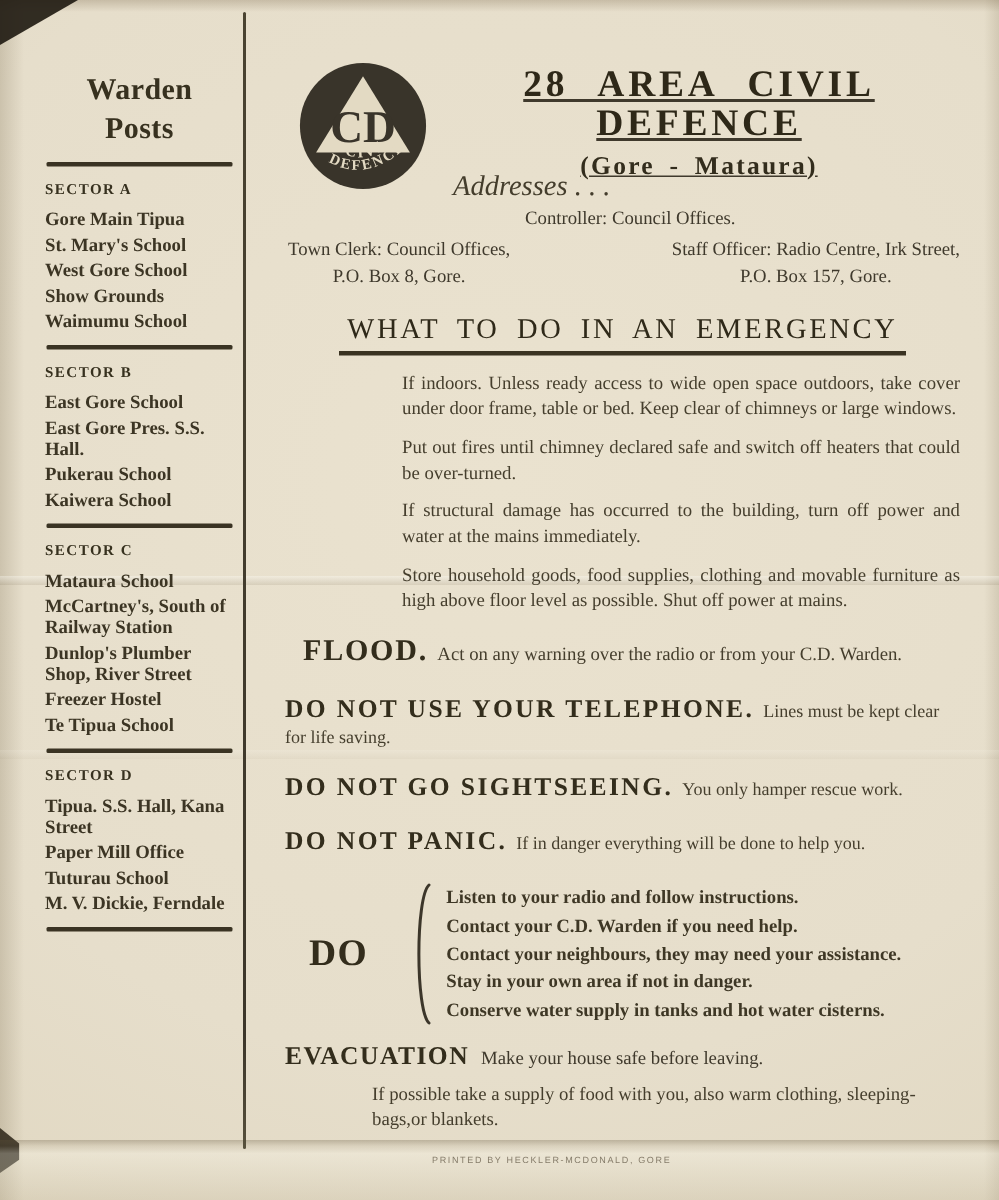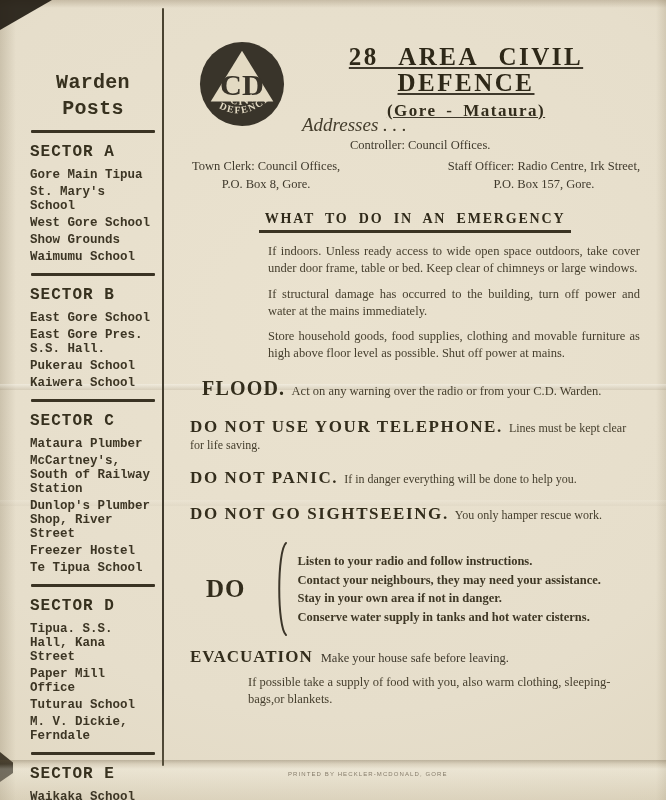--- a/index.html
+++ b/index.html
@@ -17,50 +17,50 @@
   .crease-low{top:500px;opacity:.5;background:linear-gradient(180deg,rgba(255,255,250,.25),rgba(90,75,50,.08));}
   .paper-bottom-edge{position:absolute;left:0;right:0;top:760px;height:40px;pointer-events:none;
        background:linear-gradient(180deg,rgba(95,80,55,.30) 0,rgba(95,80,55,.08) 4px,rgba(255,255,245,.25) 9px,rgba(205,195,170,.35) 100%);}
   .corner-tl{position:absolute;left:0;top:0;width:52px;height:30px;background:#221c13;
        clip-path:polygon(0 0,100% 0,0 100%);opacity:.92;}
   .corner-bl{position:absolute;left:0;top:752px;width:13px;height:30px;background:#2a2316;
        clip-path:polygon(0 0,100% 35%,100% 70%,0 100%);opacity:.85;}
 
   
   .sheet{position:relative;display:flex;height:100%;}
-  .sidebar{width:126px;margin:70px 0 0 30px;flex:none;font-family:Liberation Mono, monospace;}
+  .sidebar{width:126px;margin:48px 0 0 30px;flex:none;}
   .divider{position:absolute;left:162px;top:8px;width:2px;height:758px;
        background:linear-gradient(180deg,#4a4331 0,#3c362a 90%,#57503c 100%);border-radius:2px;}
   .main{flex:1;margin:38px 26px 0 34px;min-width:0;}
 
   
   .sb-title{font-size:20px;font-weight:700;text-align:center;line-height:1.28;
        white-space:pre-line;color:#37311f;letter-spacing:.3px;margin-bottom:7px;}
   .sb-rule{height:3px;background:#3a3323;margin:9px 1px 10px;border-radius:1px;}
   .sb-sector{margin:0;}
-  .sb-sector-name{font-size:16px;font-weight:700;letter-spacing:1px;color:#37311f;margin:0 0 7px;}
+  .sb-sector-name{font-size:10px;font-weight:700;letter-spacing:1px;color:#37311f;margin:0 0 7px;}
   .sb-post{font-size:12.5px;font-weight:700;line-height:1.12;color:#3c3524;margin:0 0 3px;}
 
   
   .hdr-row{display:flex;align-items:flex-start;text-decoration:underline;}
   .logo{flex:none;width:88px;height:88px;margin:2px 6px 0 8px;}
   .hdr-titles{flex:1;text-align:center;padding-top:6px;}
   .hdr-title{font-size:25px;font-weight:700;letter-spacing:2.5px;word-spacing:12px;
        color:#2e2818;line-height:1.05;}
   .hdr-sub{font-size:17px;font-weight:700;letter-spacing:1.5px;word-spacing:4px;color:#332d1d;margin-top:4px;text-align:center;}
   .addresses{font-style:italic;font-size:19px;margin:-14px 0 0 112px;color:#443d2c;}
   .controller{font-size:12.5px;margin:2px 0 0 160px;}
   .contacts{display:flex;justify-content:space-between;margin-top:4px;}
   .contact{font-size:12.5px;line-height:1.45;text-align:center;white-space:pre-line;}
   .contact.left{margin-left:2px;}
   .contact.right{margin-right:0;}
 
   
   .emergency-heading-wrap{text-align:center;margin:16px 0 10px;}
-  .emergency-heading{display:inline-block;font-size:14px;font-weight:700;letter-spacing:1.8px;
+  .emergency-heading{display:inline-block;font-size:19px;font-weight:400;letter-spacing:1.8px;
        word-spacing:5px;color:#2f2919;border-bottom:3px solid #3a3322;padding:0 6px 3px;}
   .para{font-size:12.5px;line-height:1.34;text-align:justify;color:#453e2d;margin:0 0 9px;}
   .hang{margin-left:78px;text-indent:-66px;}
   .ind{margin-left:78px;}
   .label-lg{font-size:18px;font-weight:700;letter-spacing:1.2px;color:#332d1c;text-indent:0;}
   .flood-label{font-size:20px;}
   .donot{margin:14px 0 0;font-size:12px;color:#453e2d;}
   .donot .label-lg{font-size:17px;letter-spacing:1.6px;}
   .donot-line{line-height:1.3;}
 
@@ -109,44 +109,37 @@
         <div class="sb-sector-name">SECTOR B</div>
         <div class="sb-post">East Gore School</div>
         <div class="sb-post">East Gore Pres. S.S. Hall.</div>
         <div class="sb-post">Pukerau School</div>
         <div class="sb-post">Kaiwera School</div>
       </div>
       <div class="sb-rule"></div>
 
       <div class="sb-sector">
         <div class="sb-sector-name">SECTOR C</div>
-        <div class="sb-post">Mataura Plumber</div>
+        <div class="sb-post">Mataura School</div>
         <div class="sb-post">McCartney's, South of Railway Station</div>
         <div class="sb-post">Dunlop's Plumber Shop, River Street</div>
         <div class="sb-post">Freezer Hostel</div>
         <div class="sb-post">Te Tipua School</div>
       </div>
       <div class="sb-rule"></div>
 
       <div class="sb-sector">
         <div class="sb-sector-name">SECTOR D</div>
         <div class="sb-post">Tipua. S.S. Hall, Kana Street</div>
         <div class="sb-post">Paper Mill Office</div>
         <div class="sb-post">Tuturau School</div>
         <div class="sb-post">M. V. Dickie, Ferndale</div>
       </div>
       <div class="sb-rule"></div>
 
-      <div class="sb-sector">
-        <div class="sb-sector-name">SECTOR E</div>
-        <div class="sb-post">Waikaka School or Hall</div>
-        <div class="sb-post">Knapdale School</div>
-        <div class="sb-post">Maitland School</div>
-        <div class="sb-post">Waikaka Valley S.S. Hall</div>
-      </div>
 
     </aside>
 
     <main class="main">
 
       <header>
         <div class="hdr-row">
           <svg class="logo" viewBox="0 0 90 90" xmlns="http://www.w3.org/2000/svg">
             <defs>
               <path id="arc-civil" d="M 27 61 Q 45 73 63 58"></path>
@@ -175,36 +168,38 @@
           <div class="contact right">Staff Officer: Radio Centre, Irk Street,
 P.O. Box 157, Gore.</div>
         </div>
       </header>
 
       <div class="emergency-heading-wrap">
         <span class="emergency-heading">WHAT TO DO IN AN EMERGENCY</span>
       </div>
 
       <p class="para ind">If indoors. Unless ready access to wide open space outdoors, take cover under door frame, table or bed. Keep clear of chimneys or large windows.</p>
+      <p class="para ind">Put out fires until chimney declared safe and switch off heaters that could be over-turned.</p>
       <p class="para ind">If structural damage has occurred to the building, turn off power and water at the mains immediately.</p>
 
       <p class="para ind">Store household goods, food supplies, clothing and movable furniture as high above floor level as possible. Shut off power at mains.</p>
       <p class="para hang" style="margin-top:13px"><span class="label-lg flood-label">FLOOD.</span>&nbsp;&nbsp;<span>Act on any warning over the radio or from your C.D. Warden.</span></p>
 
       <p class="donot donot-line"><span class="label-lg">DO NOT USE YOUR TELEPHONE.</span>&nbsp;&nbsp;<span>Lines must be kept clear for life saving.</span></p>
+      <p class="donot donot-line"><span class="label-lg">DO NOT GO SIGHTSEEING.</span>&nbsp;&nbsp;<span>You only hamper rescue work.</span></p>
       <p class="donot donot-line"><span class="label-lg">DO NOT PANIC.</span>&nbsp;&nbsp;<span>If in danger everything will be done to help you.</span></p>
-      <p class="donot donot-line"><span class="label-lg">DO NOT GO SIGHTSEEING.</span>&nbsp;&nbsp;<span>You only hamper rescue work.</span></p>
 
       <div class="do-block">
         <span class="do-word">DO</span>
         <svg class="do-bracket" width="14" height="96" viewBox="0 0 14 96" xmlns="http://www.w3.org/2000/svg">
           <path d="M12 2 C 3 10 3 86 12 94" stroke="#3c362a" stroke-width="2" fill="none" stroke-linecap="round"></path>
         </svg>
         <ul class="do-list">
           <li>Listen to your radio and follow instructions.</li>
+          <li>Contact your C.D. Warden if you need help.</li>
           <li>Contact your neighbours, they may need your assistance.</li>
           <li>Stay in your own area if not in danger.</li>
           <li>Conserve water supply in tanks and hot water cisterns.</li>
         </ul>
       </div>
 
       <div class="evac">
         <span class="label-lg">EVACUATION</span>&nbsp;&nbsp;<span class="evac-lead">Make your house safe before leaving.</span>
         <p class="evac-para">If possible take a supply of food with you, also warm clothing, sleeping-bags,or blankets.</p>
         

